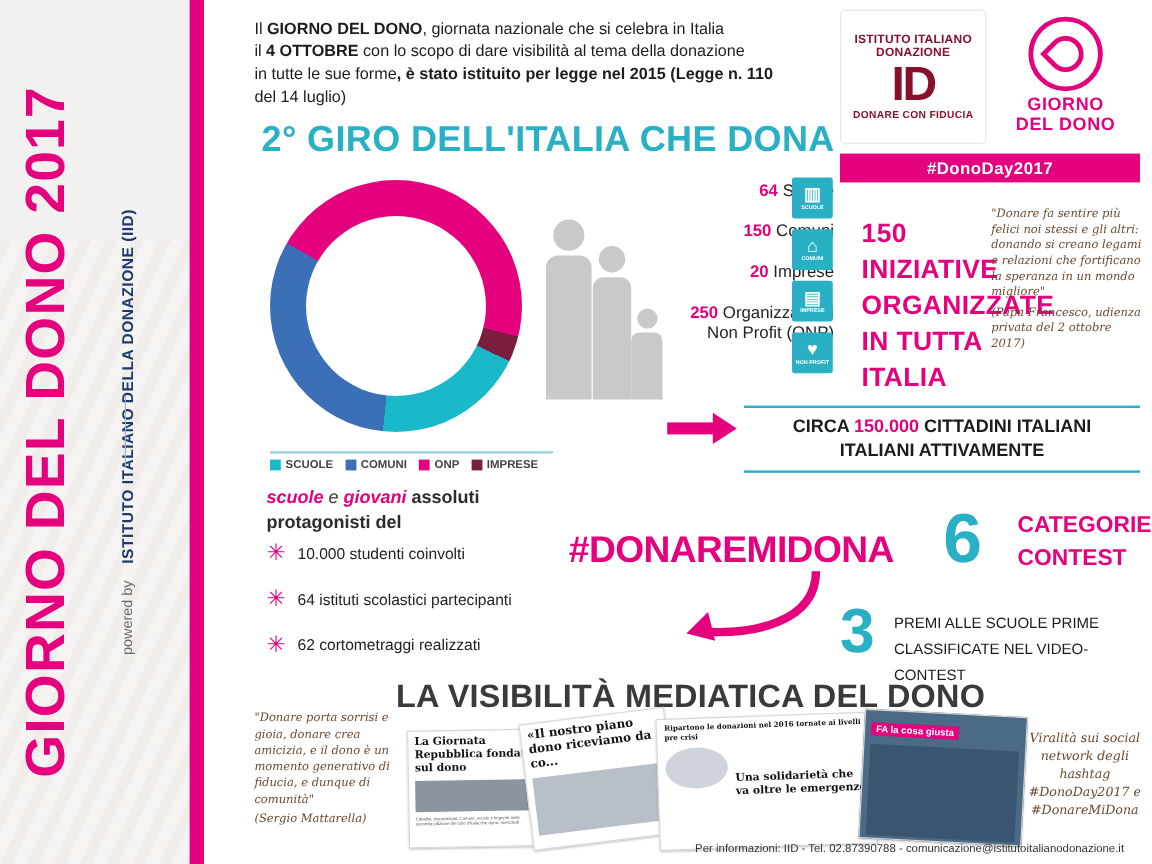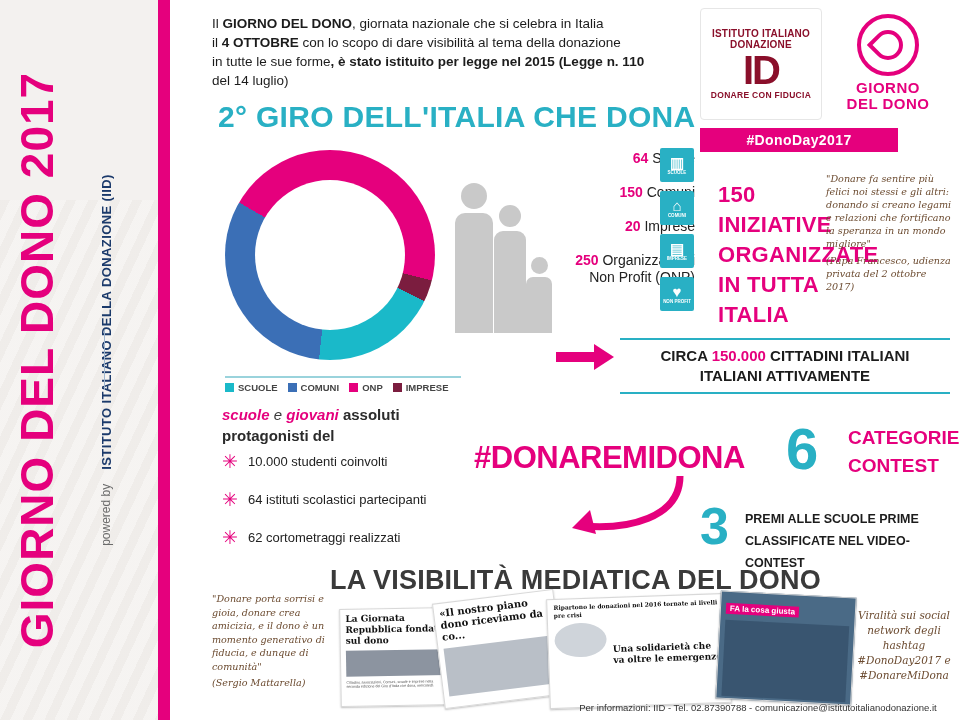--- a/index.html
+++ b/index.html
@@ -36,21 +36,21 @@
        border:1px solid #e6e6e6;display:flex;flex-direction:column;align-items:center;justify-content:center;}
   .iid .ring{font-size:10px;color:#8a0f2a;font-weight:bold;letter-spacing:.2px;text-align:center;line-height:11px;}
   .iid .big{font-size:40px;font-weight:bold;color:#8a0f2a;line-height:40px;letter-spacing:-2px;}
   .iid .sm{font-size:8.5px;color:#8a0f2a;font-weight:bold;letter-spacing:.3px;}
   .gdd{position:absolute;left:128px;top:0;width:120px;height:110px;display:flex;flex-direction:column;align-items:center;justify-content:center;}
   .gdd .rose{width:54px;height:54px;border:4px solid #e5007d;border-radius:50%;position:relative;margin-bottom:4px;}
   .gdd .rose:after{content:"";position:absolute;left:12px;top:12px;width:22px;height:22px;border:4px solid #e5007d;
                    border-radius:50% 50% 50% 0;transform:rotate(45deg);}
   .gdd .t1{font-size:15px;font-weight:bold;color:#e5007d;line-height:16px;letter-spacing:.5px;}
   .gdd .t2{font-size:15px;font-weight:bold;color:#e5007d;line-height:16px;letter-spacing:.5px;}
-  .hashbar{position:absolute;left:700px;top:128px;width:198px;height:24px;background:#e5007d;
+  .hashbar{position:absolute;left:700px;top:128px;width:250px;height:24px;background:#e5007d;
            display:flex;align-items:center;justify-content:center;}
   .hashbar span{color:#fff;font-size:14px;font-weight:bold;letter-spacing:.4px;}
 
   
   .giro{position:absolute;left:218px;top:100px;font-size:30px;font-weight:bold;color:#29b0c4;letter-spacing:.3px;}
 
   
   .donut-wrap{position:absolute;left:225px;top:150px;width:230px;height:230px;}
   .donut{width:210px;height:210px;border-radius:50%;
      background:conic-gradient(
@@ -107,21 +107,21 @@
   .star{color:#e5007d;font-size:19px;line-height:19px;}
 
   
   .bighash{position:absolute;left:474px;top:440px;font-size:31px;font-weight:bold;color:#e5007d;letter-spacing:-.5px;}
   .curve{position:absolute;left:568px;top:470px;width:120px;height:70px;}
 
   
   .six{position:absolute;left:786px;top:420px;font-size:58px;font-weight:bold;color:#29b0c4;line-height:58px;}
   .sixtxt{position:absolute;left:848px;top:424px;font-size:19px;font-weight:bold;color:#e5007d;line-height:28px;}
   .three{position:absolute;left:700px;top:500px;font-size:52px;font-weight:bold;color:#29b0c4;line-height:52px;}
-  .threetxt{position:absolute;left:745px;top:508px;width:210px;font-size:12.5px;font-weight:bold;color:#1c1c1c;line-height:22px;}
+  .threetxt{position:absolute;left:745px;top:508px;width:210px;font-size:12.5px;font-weight:normal;color:#1c1c1c;line-height:22px;}
 
   
   .visib{position:absolute;left:330px;top:565px;font-size:27px;font-weight:bold;color:#3a3a3a;letter-spacing:.2px;}
 
   
   .matt{position:absolute;left:212px;top:592px;width:120px;font-size:9.6px;line-height:13.5px;color:#6b4a2f;
         font-style:italic;font-family:"DejaVu Serif",serif;}
 
   
   .clips{position:absolute;left:340px;top:592px;width:510px;height:112px;}

